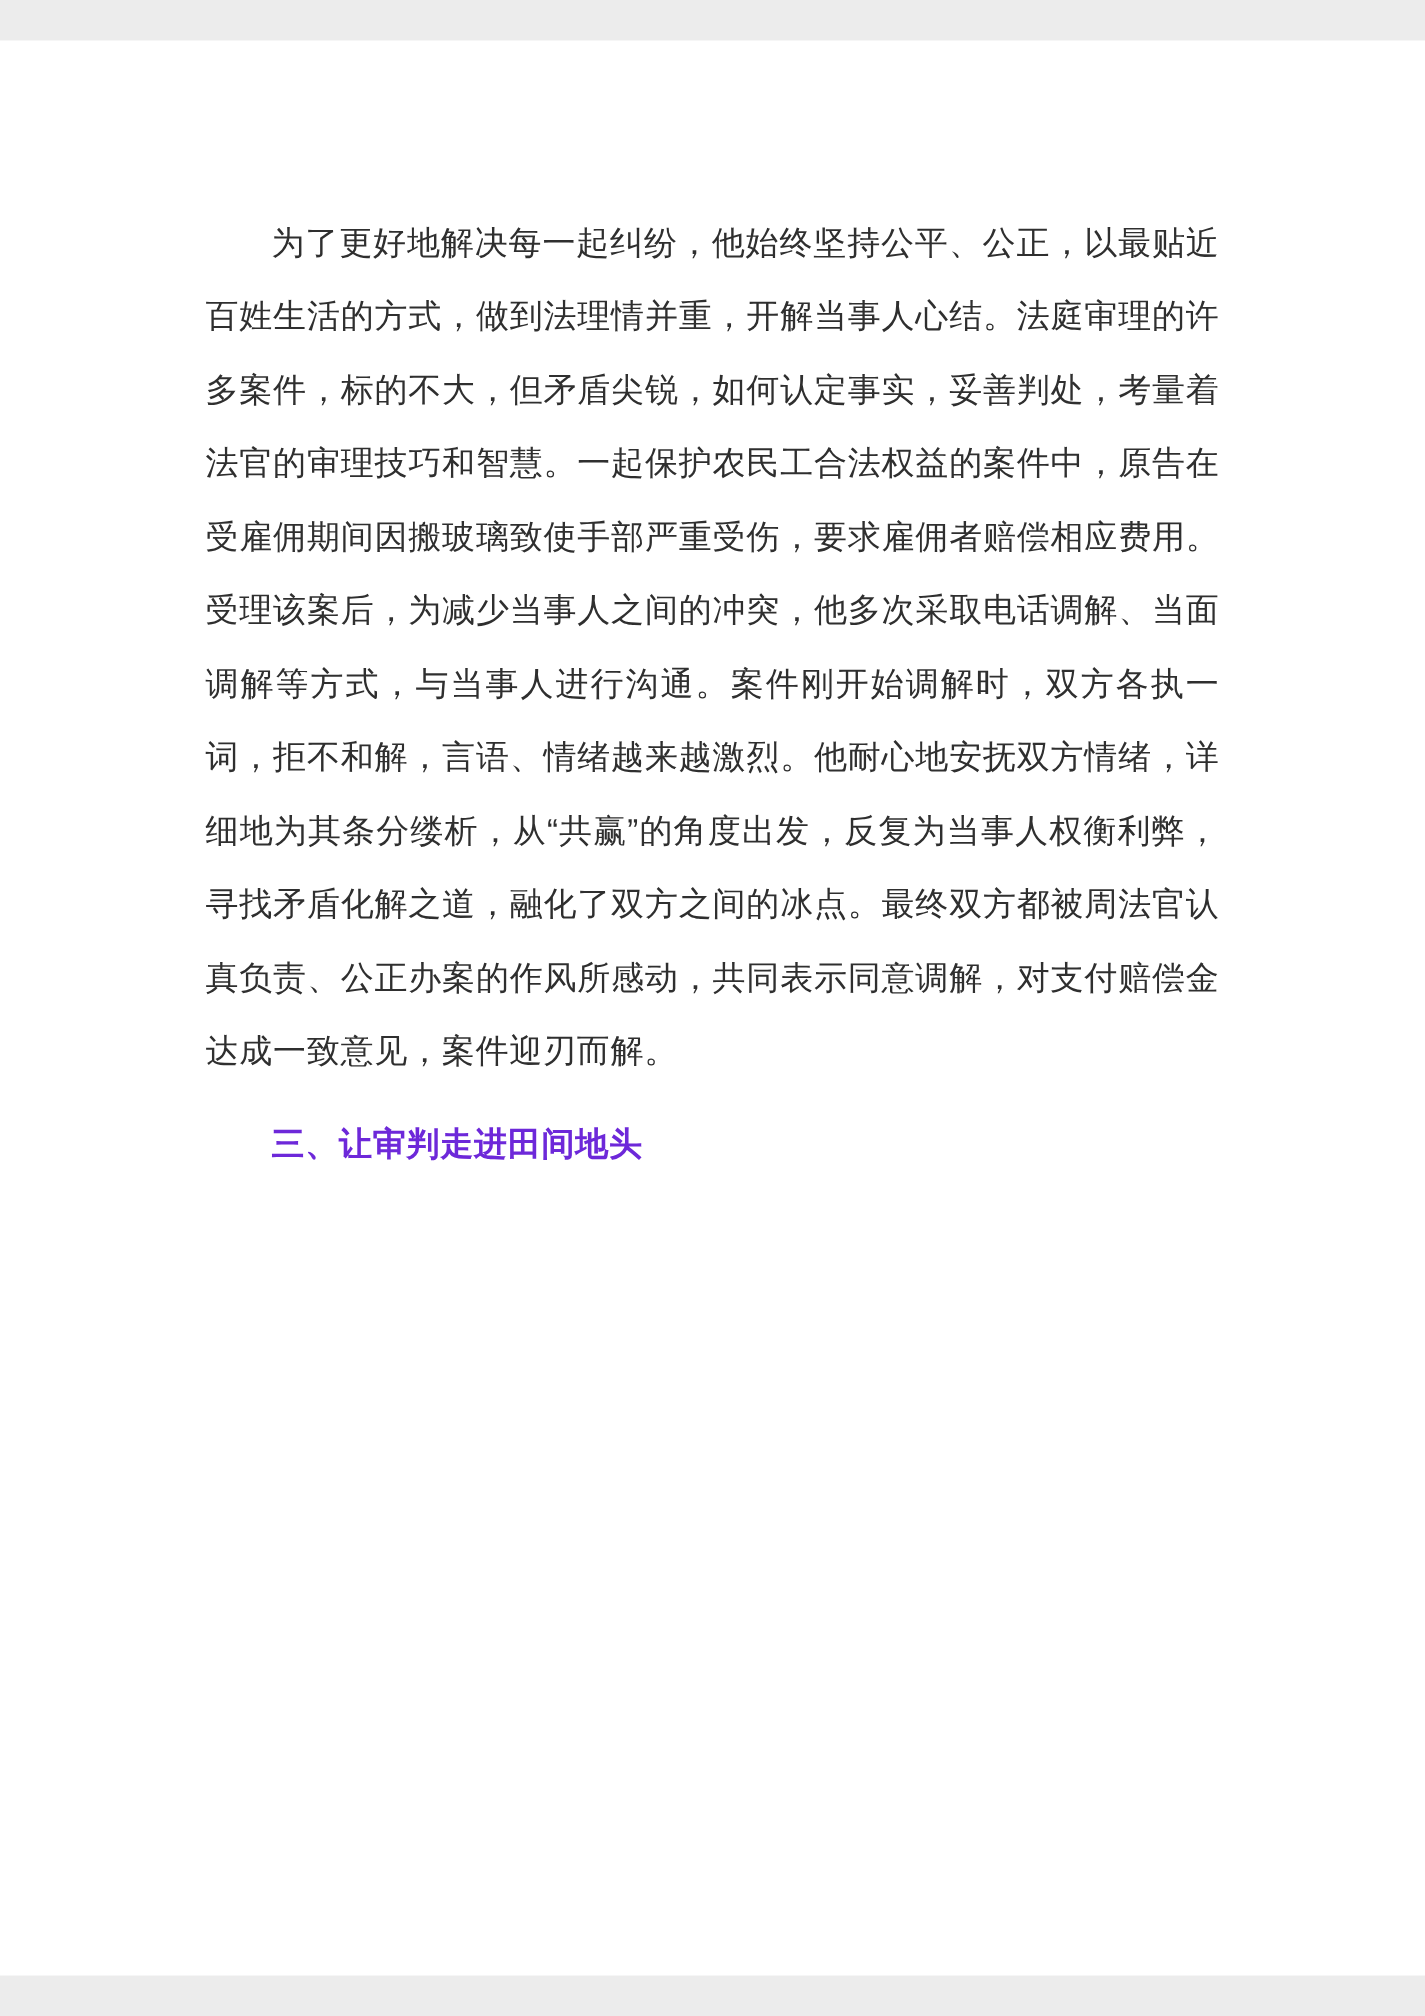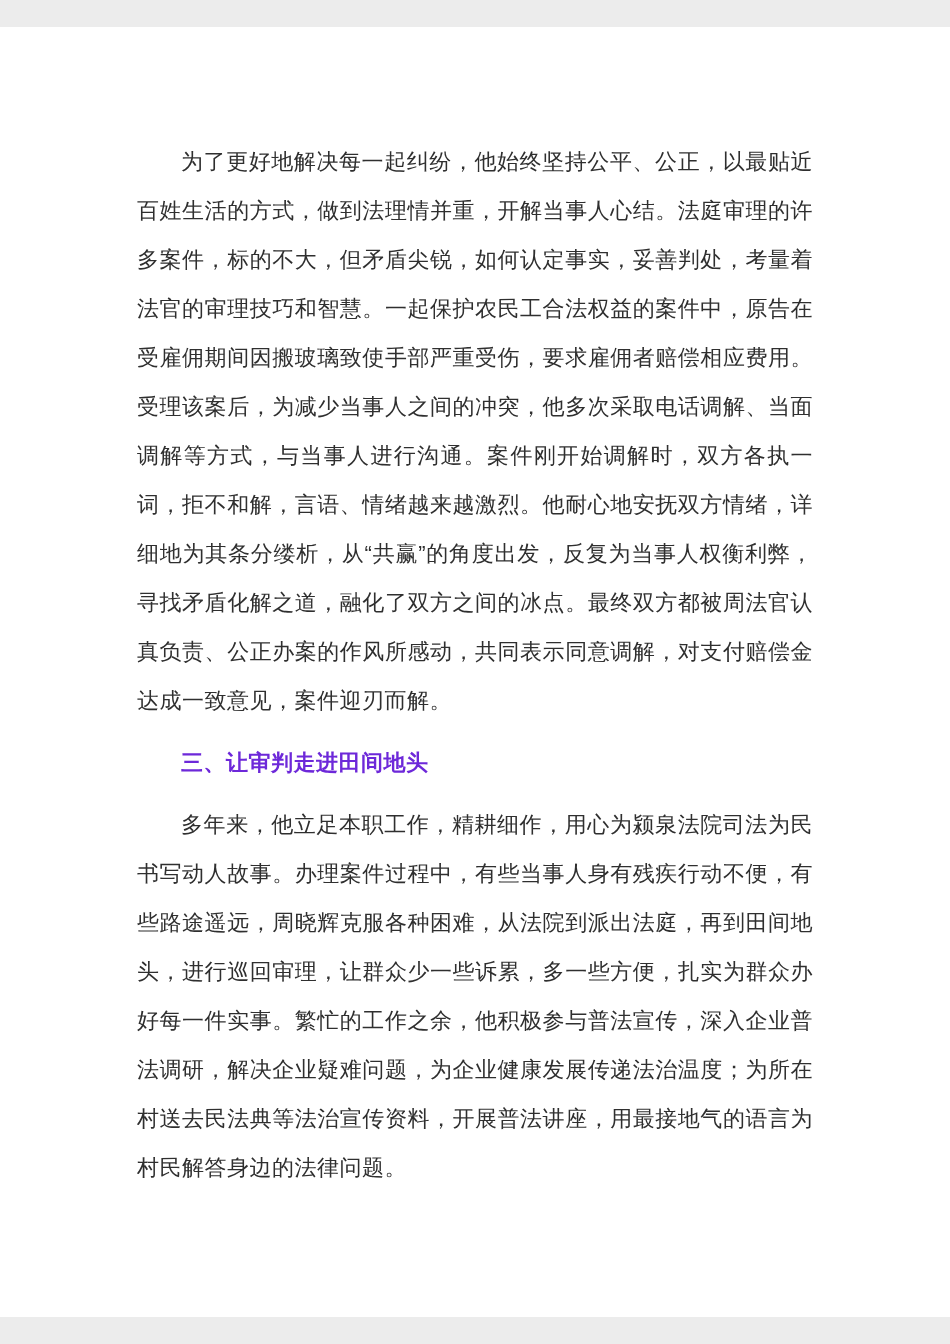--- a/index.html
+++ b/index.html
@@ -41,15 +41,14 @@
     letter-spacing: 0.5px;
   }
 </style>
 </head>
 <body>
 
 <div class="viewer">
   <div class="page">
     <p class="body-text">为了更好地解决每一起纠纷，他始终坚持公平、公正，以最贴近百姓生活的方式，做到法理情并重，开解当事人心结。法庭审理的许多案件，标的不大，但矛盾尖锐，如何认定事实，妥善判处，考量着法官的审理技巧和智慧。一起保护农民工合法权益的案件中，原告在受雇佣期间因搬玻璃致使手部严重受伤，要求雇佣者赔偿相应费用。受理该案后，为减少当事人之间的冲突，他多次采取电话调解、当面调解等方式，与当事人进行沟通。案件刚开始调解时，双方各执一词，拒不和解，言语、情绪越来越激烈。他耐心地安抚双方情绪，详细地为其条分缕析，从“共赢”的角度出发，反复为当事人权衡利弊，寻找矛盾化解之道，融化了双方之间的冰点。最终双方都被周法官认真负责、公正办案的作风所感动，共同表示同意调解，对支付赔偿金达成一致意见，案件迎刃而解。</p>
     <h3 class="section-heading">三、让审判走进田间地头</h3>
-    <p class="body-text">多年来，他立足本职工作，精耕细作，用心为颍泉法院司法为民书写动人故事。办理案件过程中，有些当事人身有残疾行动不便，有些路途遥远，周晓辉克服各种困难，从法院到派出法庭，再到田间地头，进行巡回审理，让群众少一些诉累，多一些方便，扎实为群众办好每一件实事。繁忙的工作之余，他积极参与普法宣传，深入企业普法调研，解决企业疑难问题，为企业健康发展传递法治温度；为所在村送去民法典等法治宣传资料，开展普法讲座，用最接地气的语言为村民解答身边的法律问题。</p>
   </div>
 </div>
 
 </body></html>

